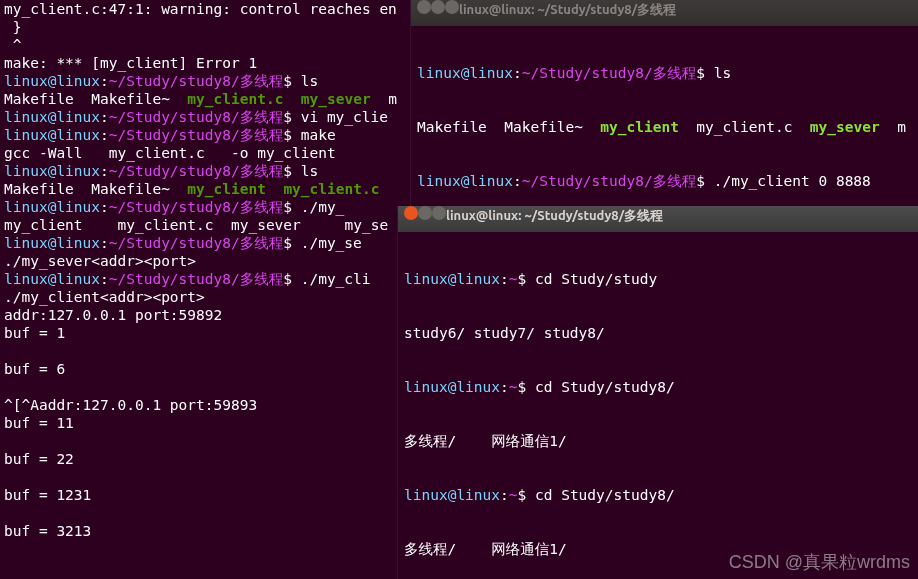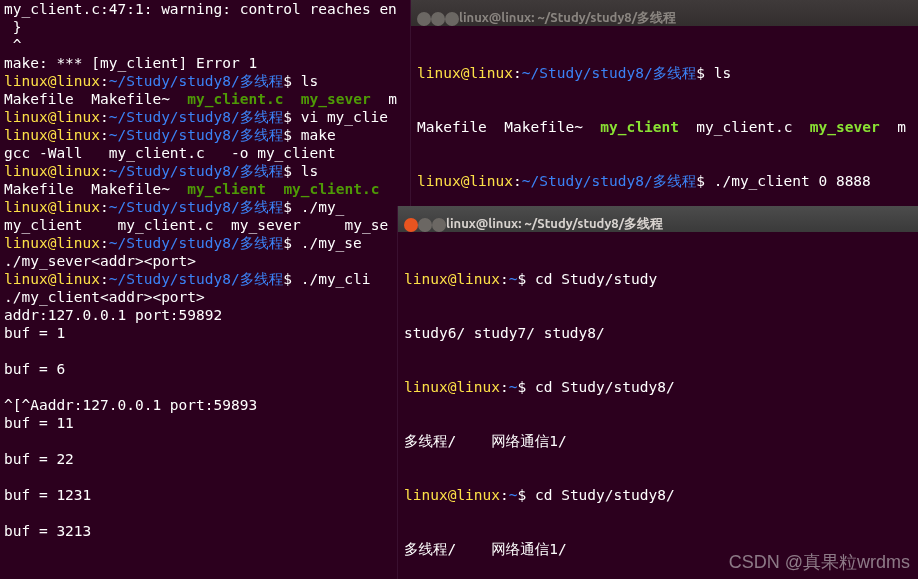--- a/index.html
+++ b/index.html
@@ -39,21 +39,21 @@
       top: 206px;
       width: 521px;
       height: 373px;
       background: #2c001e;
       border-left: 1px solid #3a1030;
     }
     .titlebar {
       height: 26px;
       background: linear-gradient(to bottom, #4c4c4c, #3a3a3a);
       display: flex;
-      align-items: flex-end;
+      align-items: flex-start;
       padding: 0 6px;
       font-family: "Ubuntu", sans-serif;
       color: #d8d3cf;
       font-size: 13px;
       font-weight: bold;
     }
     .titlebar.dimmed {
       background: linear-gradient(to bottom, #3f3a3a, #332e2e);
       color: #8a8580;
     }
@@ -65,22 +65,22 @@
     }
     .winbtn.close { background: #e95420; }
     .winbtn.min { background: #6b6763; }
     .winbtn.max { background: #6b6763; }
     .titlebar.dimmed .winbtn.close { background: #6b6763; }
     .term-body {
       padding: 2px 6px;
       white-space: pre;
     }
     .line { white-space: pre; overflow: hidden; }
-    .prompt-user { color: #fde047; }
-    .prompt-path { color: #3b82f6; }
+    .prompt-user { color: #7dd3fc; }
+    .prompt-path { color: #d946ef; }
     .green-file { color: #4e9a06; font-weight: bold; }
     .exe-green { color: #8ae234; font-weight: bold; }
     .cursor-outline {
       display: inline-block;
       width: 8px;
       height: 14px;
       border: 1px solid #ffffff;
       vertical-align: text-bottom;
     }
     .watermark {

